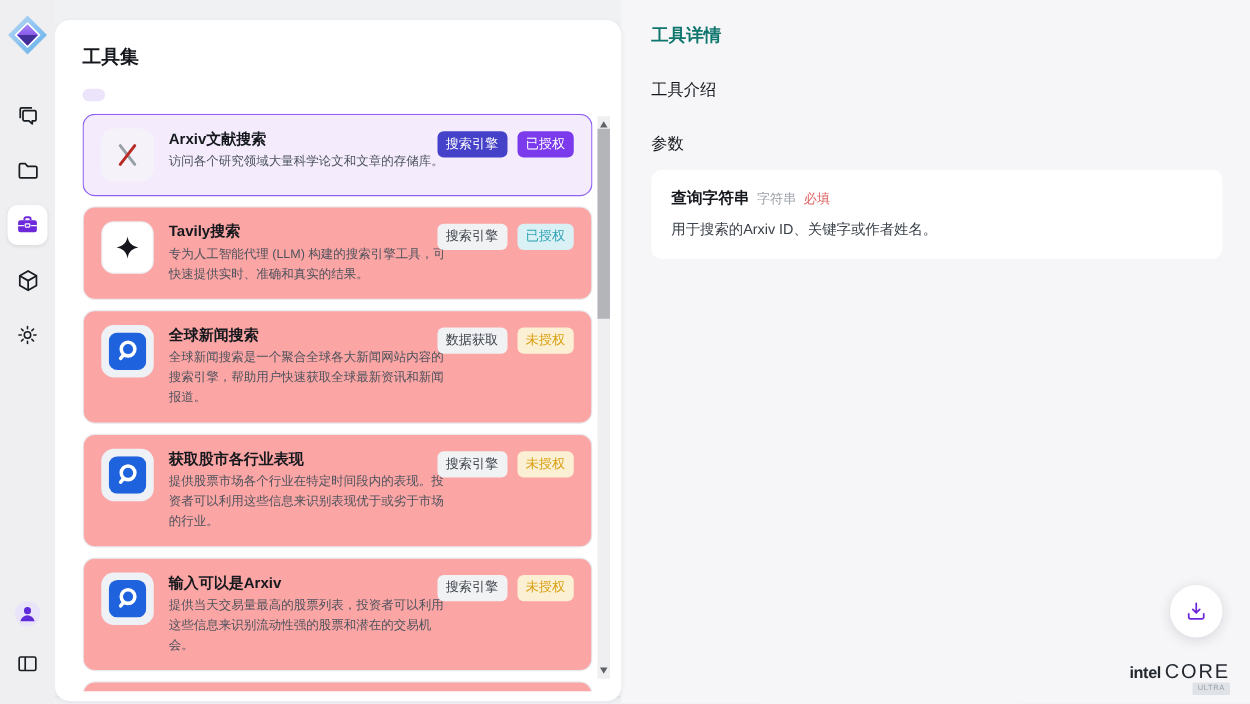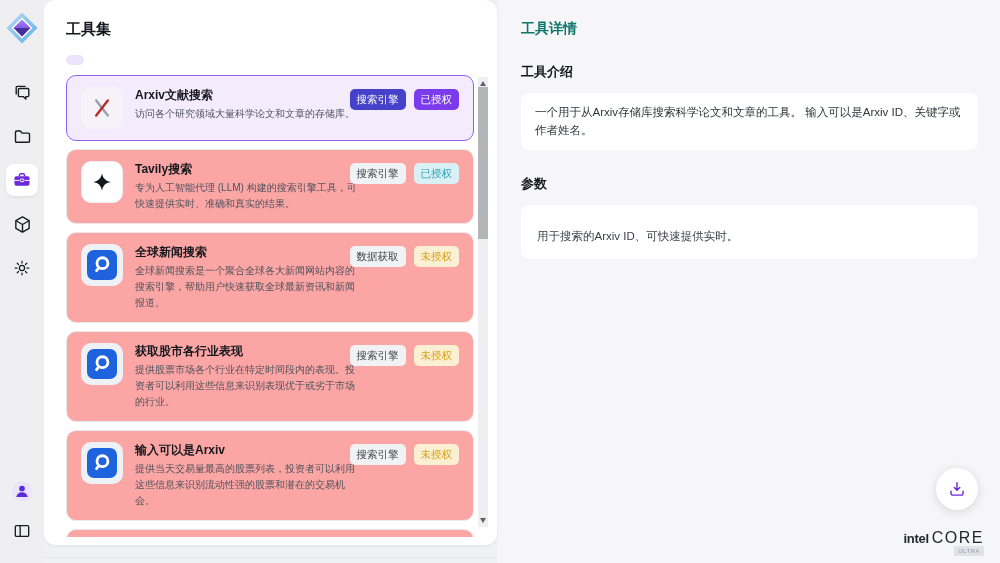--- a/index.html
+++ b/index.html
@@ -13,21 +13,21 @@
   .logo { margin-top:10px; width:36px; height:36px; display:flex; align-items:center; justify-content:center; }
   .side-nav { margin-top:30px; display:flex; flex-direction:column; align-items:center; gap:12px; }
   .side-item { width:32px; height:32px; border:none; background:transparent; border-radius:8px;
                display:flex; align-items:center; justify-content:center; cursor:pointer; }
   .side-item.active { background:#ffffff; box-shadow:0 1px 3px rgba(20,20,40,.08); }
   .side-ic { display:flex; align-items:center; justify-content:center; }
   .side-spacer { flex:1; }
   .side-bottom { display:flex; flex-direction:column; align-items:center; gap:8px; margin-bottom:16px; }
 
   
-  .toolset-panel { position:absolute; left:44px; top:0; width:453px; height:545px; background:#ffffff;
+  .toolset-panel { position:absolute; left:44px; top:16px; width:453px; height:545px; background:#ffffff;
                    border-radius:12px; box-shadow:0 1px 4px rgba(30,30,60,.06); z-index:2; }
   .toolset-panel h1 { font-size:15px; font-weight:700; color:#15181d; margin:20px 0 0 22px; }
   .tabs { display:flex; gap:9px; margin:16px 0 0 22px; }
   .tab { border:none; background:transparent; font-size:11.5px; color:#9aa1ab; padding:5px 9px;
          border-radius:6px; cursor:pointer; font-family:inherit; }
   .tab.active { background:#ece4fa; color:#7c3aed; font-weight:600; }
   .tool-list { margin:10px 22px 0 22px; width:408px; height:462px; overflow:hidden; }
   .tool-card { position:relative; display:flex; gap:12px; background:#fca5a5; border:1px solid #e8eaee;
                border-radius:10px; padding:11px 14px; margin-bottom:8px; cursor:pointer; }
   .tool-card.selected { background:#f4ecfd; border:1.5px solid #9061f0; }
@@ -52,21 +52,21 @@
   .sb-thumb { position:absolute; top:10px; left:0; width:10px; height:152px; background:#b4b5b8; cursor:grab; }
   .sb-arrow { position:absolute; left:1.5px; width:0; height:0; border-left:3.5px solid transparent;
               border-right:3.5px solid transparent; cursor:pointer; }
   .sb-arrow.up { top:4px; border-bottom:5px solid #5f6368; }
   .sb-arrow.down { bottom:4px; border-top:5px solid #5f6368; }
 
   
   .detail-panel { position:absolute; left:497px; top:0; width:503px; height:563px; background:#f6f6f8;
                   padding:20px 22px 0 24px; z-index:1; }
   .detail-panel h2 { font-size:14px; font-weight:700; color:#0f766e; }
-  .detail-panel h3 { font-size:13px; font-weight:700; color:#15181d; margin-top:25px; }
+  .detail-panel h3 { font-size:13px; font-weight:400; color:#15181d; margin-top:25px; }
   .intro-box { background:#ffffff; border-radius:8px; padding:10px 14px; margin-top:12px; }
   .intro-box p { font-size:11.5px; color:#30353d; line-height:1.6; }
   .param-box { background:#ffffff; border-radius:8px; padding:14px 16px; margin-top:12px; }
   .param-head { display:flex; align-items:baseline; gap:6px; }
   .param-name { font-size:12.5px; font-weight:700; color:#15181d; }
   .param-type { font-size:10.5px; color:#9aa0a8; }
   .param-req  { font-size:10.5px; color:#e06565; }
   .param-desc { font-size:11.5px; color:#3c424a; margin-top:9px; line-height:1.5; }
 
   
@@ -277,28 +277,30 @@
     <div class="scrollbar">
       <div class="sb-arrow up"></div>
       <div class="sb-thumb"></div>
       <div class="sb-arrow down"></div>
     </div>
   </main>
 
   <section class="detail-panel">
     <h2>工具详情</h2>
     <h3>工具介绍</h3>
-    <div class="intro-box">
-      <p>一个用于从Arxiv存储库搜索科学论文和文章的工具。 输入可以是Arxiv ID、关键字或作者姓名。</p>
-    </div>
     <h3>参数</h3>
     <div class="param-box">
 
     <div class="param">
-          <p class="param-desc">用于搜索的Arxiv ID、可快速提供实时。</p>
+          <div class="param-head">
+            <span class="param-name">查询字符串</span>
+            <span class="param-type">字符串</span>
+            <span class="param-req">必填</span>
+          </div>
+          <p class="param-desc">用于搜索的Arxiv ID、关键字或作者姓名。</p>
         </div>
       </div>
 
     <button class="fab">
       <span class="side-ic">
           <svg width="20" height="20" viewBox="0 0 24 24" fill="none" stroke="#6d28d9" stroke-width="1.7" stroke-linecap="round" stroke-linejoin="round">
             <path d="M12 4.5v8.5M8.7 10.2 12 13.5l3.3-3.3"></path>
             <path d="M4.8 14.5v3a1.8 1.8 0 0 0 1.8 1.8h10.8a1.8 1.8 0 0 0 1.8-1.8v-3"></path>
           </svg>
         </span>

